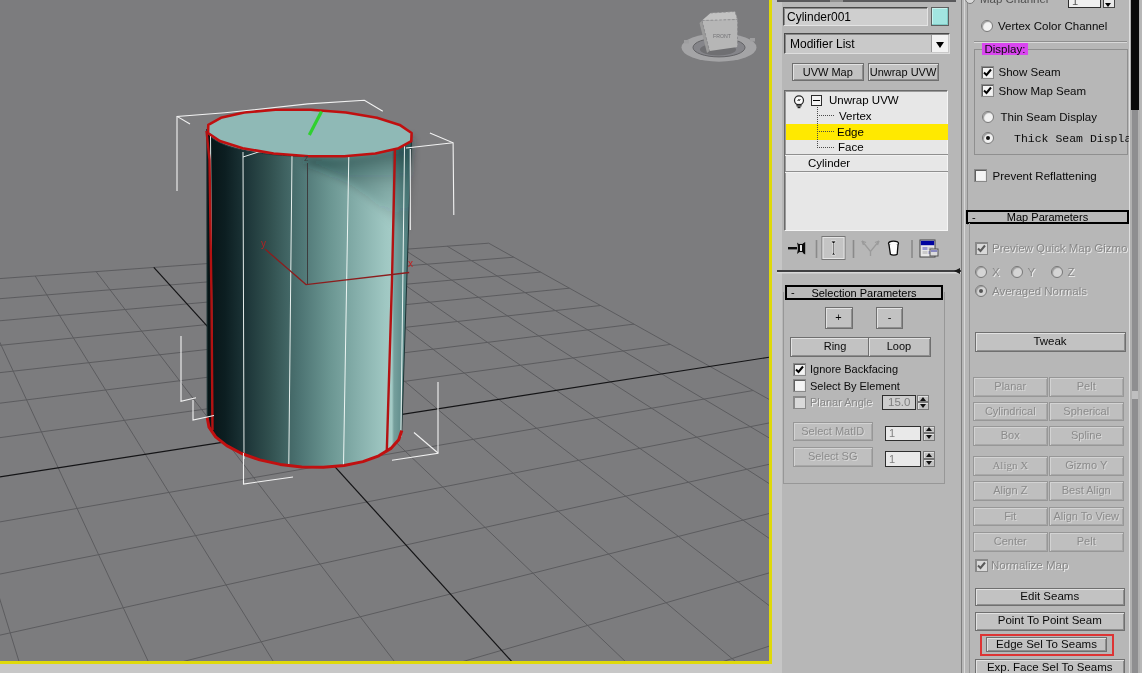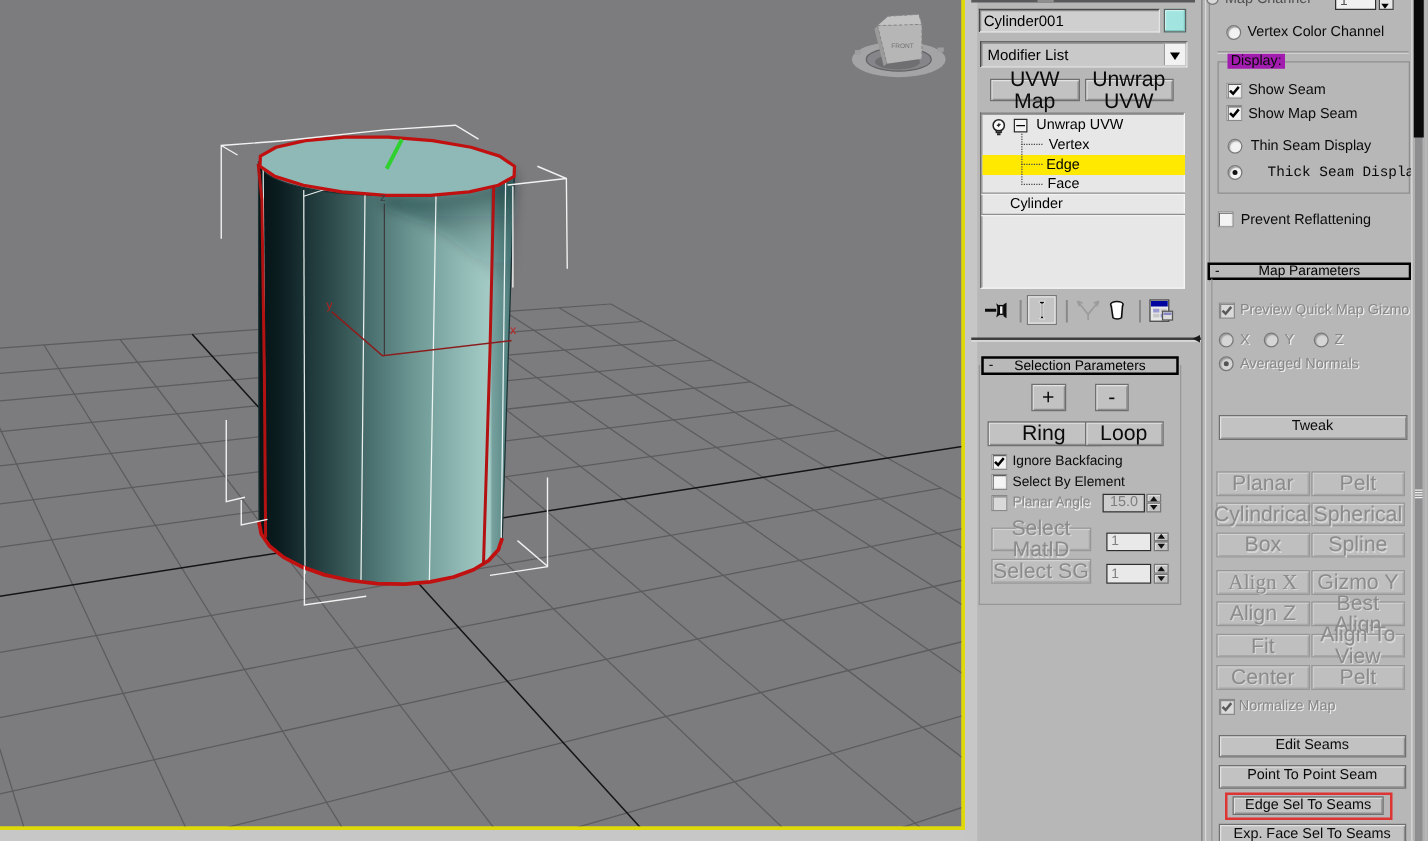--- a/index.html
+++ b/index.html
@@ -7,21 +7,21 @@
 #vp{position:absolute;left:0;top:0;width:772px;height:664px;background:#7c7c7e;
  border-right:3px solid #dfd90a;border-bottom:3px solid #dfd90a;}
 #strip{position:absolute;left:0;top:664px;width:772px;height:9px;background:#c7c7c7;}
 #gutter{position:absolute;left:772px;top:0;width:10px;height:673px;background:#c6c6c6;}
 #mid{position:absolute;left:782px;top:0;width:179px;height:673px;background:#b7b7b7;}
 #right{position:absolute;left:961px;top:0;width:181px;height:673px;background:#b7b7b7;border-left:1px solid #7e7e7e;}
 .abs{position:absolute;}
 
 .btn{position:absolute;background:#c2c2c2;border:1px solid #6f6f6f;
  box-shadow:inset 1px 1px 0 #e2e2e2,inset -1px -1px 0 #8e8e8e;
- font-size:17px;color:#0a0a0a;text-align:center;display:flex;align-items:center;justify-content:center;
+ font-size:11px;color:#0a0a0a;text-align:center;display:flex;align-items:center;justify-content:center;
  font-family:"Liberation Sans",sans-serif;line-height:1;}
 .btn.dis{border:1px solid #979797;color:#8b8b8b;text-shadow:1px 1px 0 #d8d8d8;
  box-shadow:inset 1px 1px 0 #d3d3d3,inset -1px -1px 0 #a8a8a8;background:#bfbfbf;}
 .roll{position:absolute;background:#b9b9b9;border:2px solid #000;font-size:11px;color:#000;
  display:flex;align-items:center;justify-content:center;}
 .roll .minus{position:absolute;left:4px;top:-1px;font-size:11px;}
 .cb{position:absolute;width:13px;height:13px;background:#f4f4f4;border:1px solid #898989;
  box-shadow:inset 1px 1px 0 #5f5f5f, inset -1px -1px 0 #e9e9e9;}
 .cb.dis{background:#d9d9d9;box-shadow:inset 1px 1px 0 #8a8a8a, inset -1px -1px 0 #d9d9d9;}
 .rad{position:absolute;width:12px;height:12px;border-radius:50%;background:#f2f2f2;
@@ -278,21 +278,21 @@
 <div class="abs" style="left:4.5px;top:0;width:1px;height:225px;background:#8f8f8f;"></div>
 <span class="lbl" style="left:18px;top:-7px;font-size:11.5px;color:#4f4f4f;">Map Channel</span>
     <div class="abs" style="left:3px;top:-6px;width:10px;height:10px;border-radius:50%;border:1px solid #777;background:#d9d9d9;"></div>
 <div class="abs" style="left:106px;top:-6px;width:33px;height:14px;background:#f0f0f0;border:1px solid #2e2e2e;font-size:11px;color:#555;padding-left:3px;">1</div>
 <div class="abs" style="left:140.5px;top:-6px;width:12px;height:14px;background:#e8e8e8;border:1px solid #444;"></div>
 <div class="abs" style="left:143px;top:2.5px;width:0;height:0;border-left:3.5px solid transparent;border-right:3.5px solid transparent;border-top:4.5px solid #000;"></div>
 <div class="rad" style="left:19px;top:19.5px;"></div>
 <span class="lbl" style="left:36px;top:19.5px;font-size:11.5px;">Vertex Color Channel</span>
 <div class="abs" style="left:12px;top:40.5px;width:153px;height:1px;background:#8f8f8f;box-shadow:0 1px 0 #d9d9d9;"></div>
 <div class="abs" style="left:11.5px;top:48.8px;width:154px;height:106.5px;border:1px solid #8f8f8f;"></div>
-<span class="lbl" style="left:19.5px;top:43px;font-size:11.5px;background:#a21caf;padding:0 3px;">Display:</span>
+<span class="lbl" style="left:19.5px;top:43px;font-size:11.5px;background:#d946ef;padding:0 3px;">Display:</span>
 <div class="cb" style="left:18.5px;top:65.5px;">
       <svg width="11" height="11">
         <path d="M2 5.5 L4.5 8 L9 2.5" stroke="#000" stroke-width="2" fill="none"></path>
       </svg>
     </div>
 <span class="lbl" style="left:36.5px;top:66px;font-size:11.5px;">Show Seam</span>
 <div class="cb" style="left:18.5px;top:84px;">
       <svg width="11" height="11">
         <path d="M2 5.5 L4.5 8 L9 2.5" stroke="#000" stroke-width="2" fill="none"></path>
       </svg>

